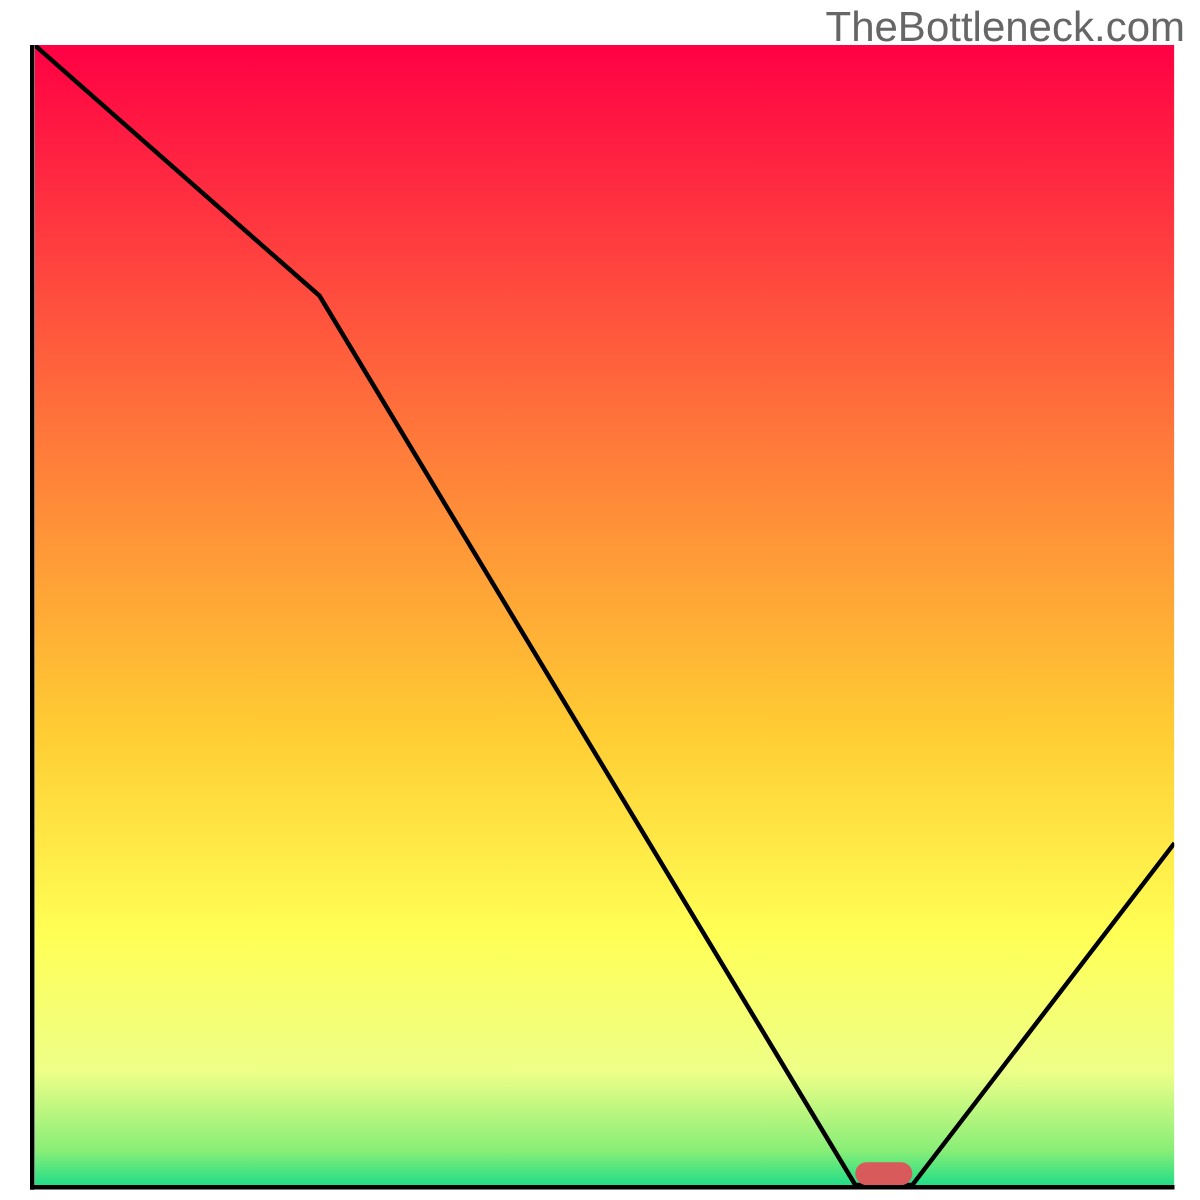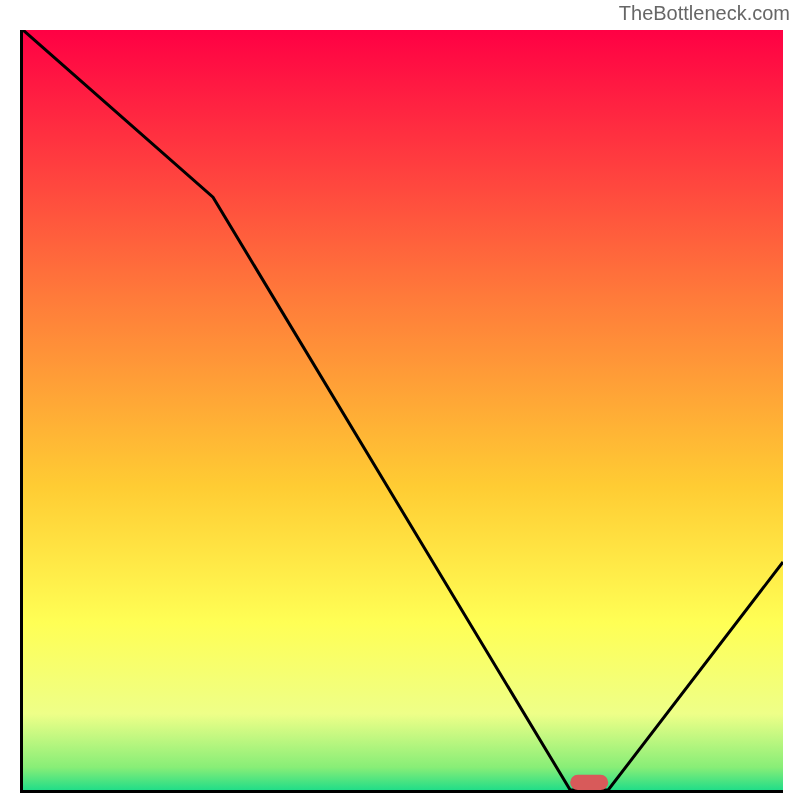--- a/index.html
+++ b/index.html
@@ -13,21 +13,21 @@
   .container {
     width: 800px;
     height: 800px;
     position: relative;
   }
   .watermark {
     position: absolute;
     top: 2px;
     right: 10px;
     color: #666;
-    font-size: 20px;
+    font-size: 28px;
     font-weight: normal;
     margin-left: 38px;
   }
   .plot-area {
     position: absolute;
     left: 20px;
     top: 30px;
     width: 760px;
     height: 760px;
     border-left: 3px solid #000;

